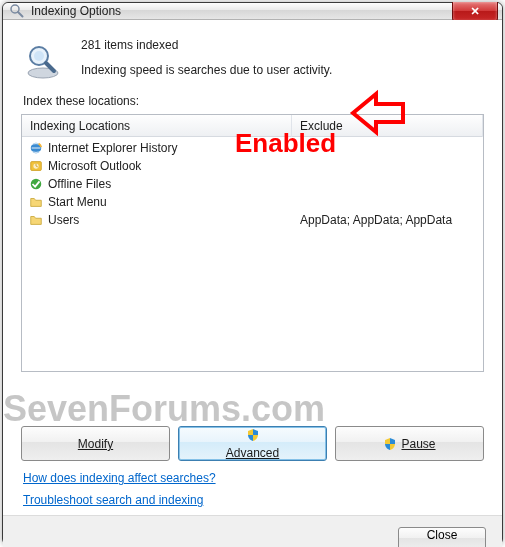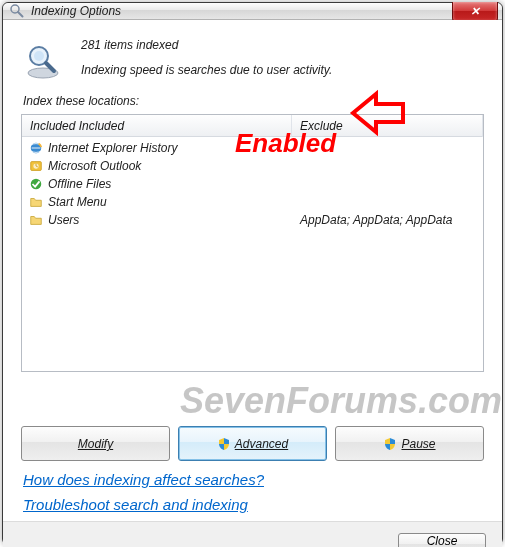--- a/index.html
+++ b/index.html
@@ -20,21 +20,20 @@
       top: 2px;
       left: 2px;
       right: 2px;
       bottom: 2px;
       border: 1px solid #3a3a3a;
       border-radius: 6px;
       background: linear-gradient(#f5f5f5, #f5f5f5);
       box-shadow: 0 0 6px rgba(0,0,0,0.35), inset 0 0 0 1px rgba(255,255,255,0.4);
       display: flex;
       flex-direction: column;
-      font-style: italic;
     }
     .titlebar {
       height: 28px;
       background: linear-gradient(to bottom, #fdfdfd 0%, #e9e9e9 45%, #d7d7d7 46%, #e6e6e6 100%);
       border-bottom: 1px solid #b2b2b2;
       border-top-left-radius: 6px;
       border-top-right-radius: 6px;
       display: flex;
       align-items: center;
       padding: 0 6px;
@@ -175,28 +174,29 @@
       gap: 4px;
       cursor: pointer;
       text-decoration: underline;
       color: #1a1a1a;
       margin-top: 44px;
     }
     .btn.focused {
       border-color: #3c7fb1;
       box-shadow: 0 0 0 1px #84c1e8 inset;
       background: linear-gradient(to bottom, #f6fbfe 0%, #e8f4fc 45%, #d4ecfa 46%, #e5f3fb 100%);
+      flex-direction: column;
     }
     .shield-icon {
       width: 14px;
       height: 14px;
     }
     .links {
       padding: 6px 20px 0 20px;
-      font-size: 15px;
+      font-size: 12px;
     }
     .links a {
       color: #0066cc;
       text-decoration: underline;
       display: block;
       margin-bottom: 8px;
       cursor: pointer;
     }
     .footer {
       height: 46px;
@@ -231,30 +231,29 @@
       left: 188px;
       color: #ff0000;
       font-weight: bold;
       font-size: 26px;
       font-family: Arial, sans-serif;
       pointer-events: none;
       margin-left: 44px;
     }
     .watermark {
       position: absolute;
-      top: 360px;
+      top: 368px;
       left: 0;
       right: 0;
-      text-align: right;
+      text-align: left;
       font-size: 36px;
       font-weight: bold;
       color: rgba(120,120,120,0.42);
       font-family: Arial, sans-serif;
       pointer-events: none;
-      padding-left: 24px;
     }
   </style>
 </head>
 <body>
 
 <div class="window">
   <div class="titlebar">
     <span class="icon">
       <svg viewBox="0 0 16 16" width="16" height="16">
         <circle cx="6" cy="6" r="4" fill="none" stroke="#7a8aa0" stroke-width="1.5"></circle>
@@ -282,21 +281,21 @@
         <div>281 items indexed</div>
         <div style="height:6px"></div>
         <div>Indexing speed is searches due to user activity.</div>
       </div>
     </div>
 
     <div class="label-locations">Index these locations:</div>
 
     <div class="listview">
       <div class="listview-header">
-        <div class="col col-included">Included Included</div>
+        <div class="col col-included">Indexing Locations</div>
         <div class="col col-exclude">Exclude</div>
       </div>
       <div class="listview-body">
         <div class="row">
           <div class="cell-a">
             <span class="file-icon">
               <svg viewBox="0 0 16 16" width="14" height="14">
                   <circle cx="8" cy="8" r="6" fill="#3b8bd1"></circle>
                   <path d="M3 8 h10 M8 3 a 8 5 0 0 1 0 10 M8 3 a 8 5 0 0 0 0 10" stroke="#fff" stroke-width="1" fill="none"></path>
                   <path d="M11 3 a 6 6 0 0 1 3 4" stroke="#f5b63c" stroke-width="2" fill="none"></path>

